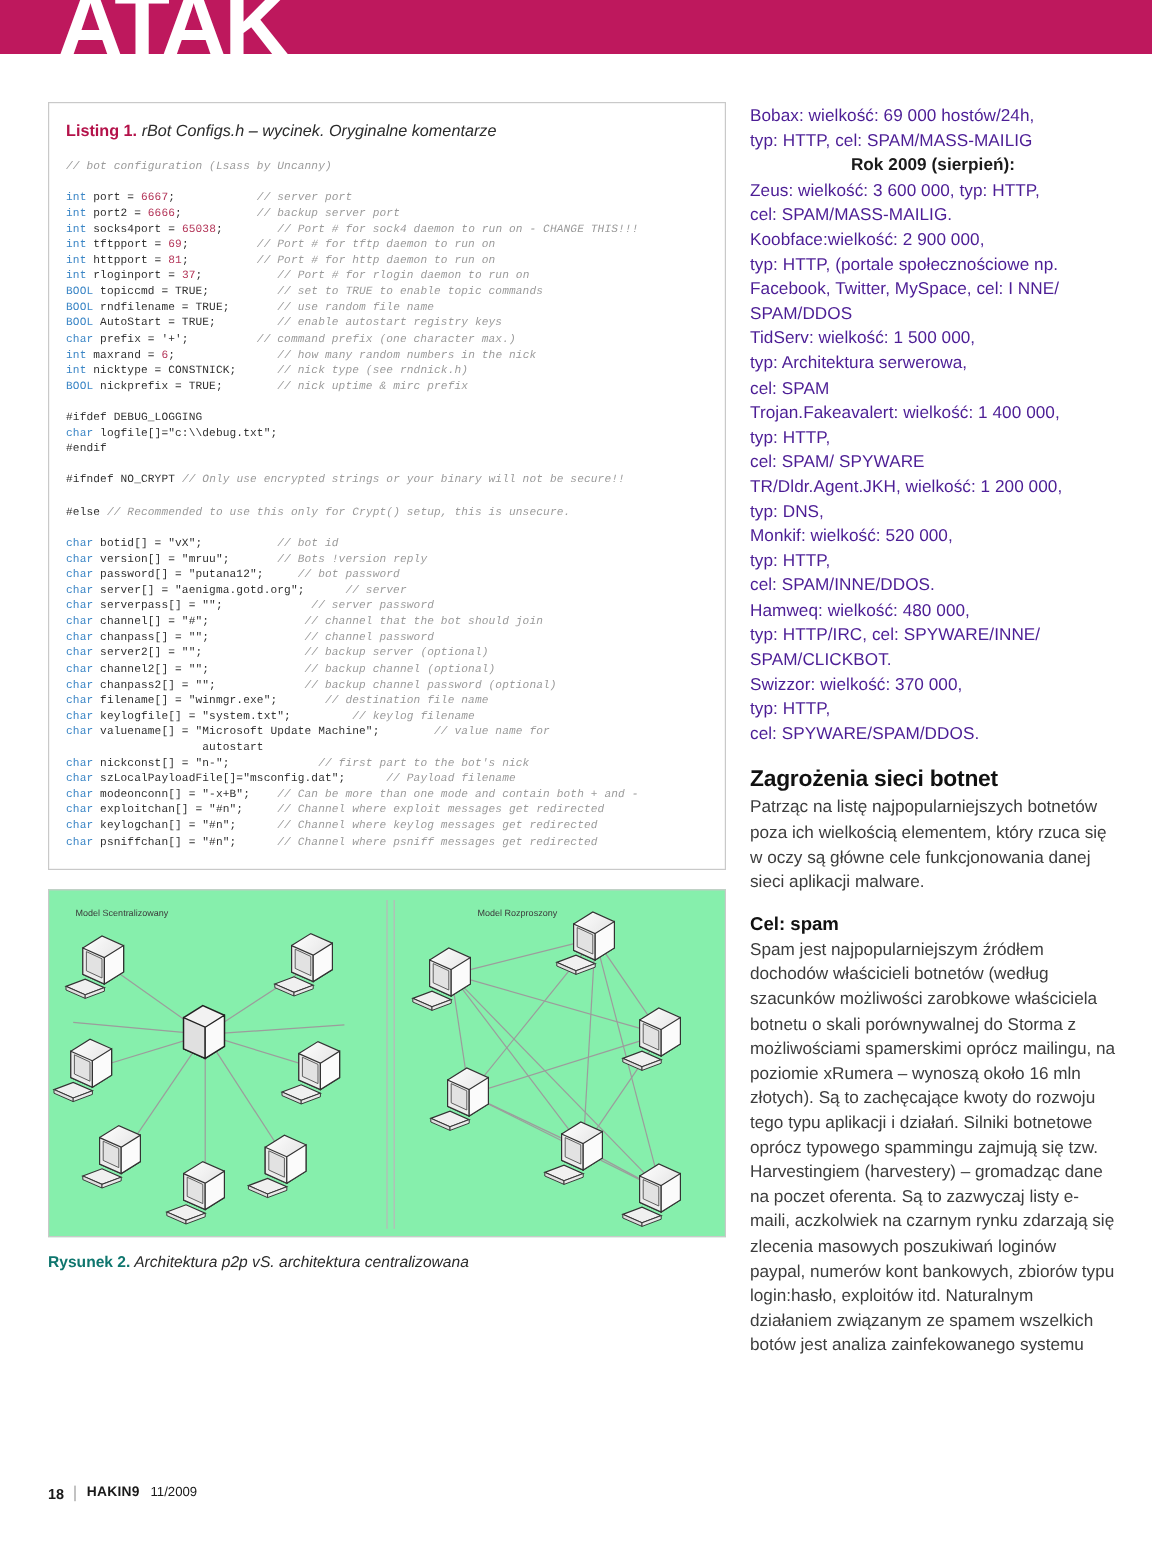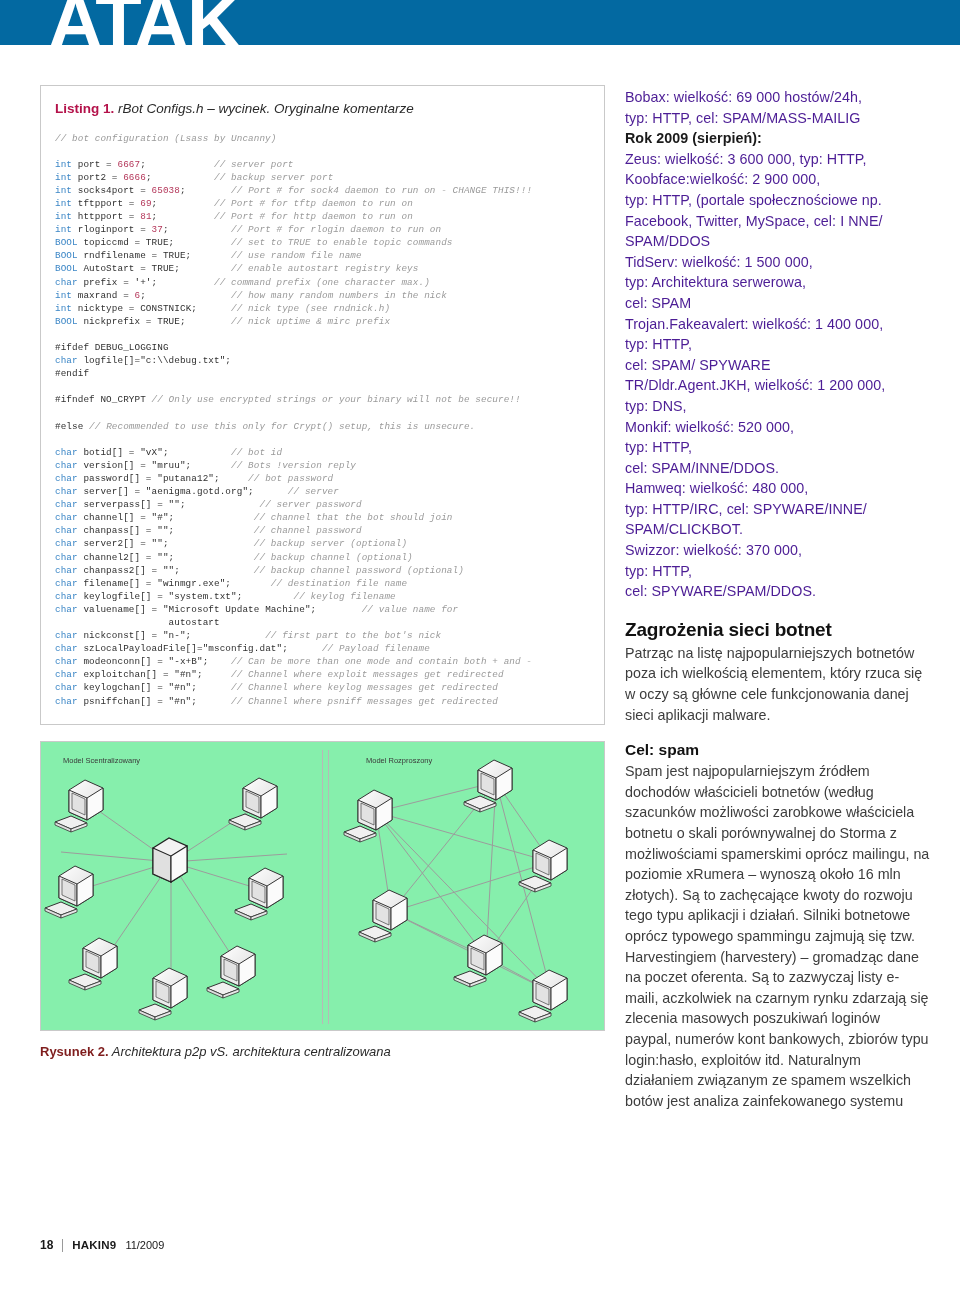--- a/index.html
+++ b/index.html
@@ -8,21 +8,21 @@
     background:#ffffff;
     font-family:"Liberation Sans", sans-serif;
     color:#1a1a1a;
     position:relative;
     overflow:hidden;
   }
 
   
   .banner{
     position:absolute;left:0;top:0;width:960px;height:45px;
-    background:#0369a1;
+    background:#be185d;
   }
   .banner-title{
     position:absolute;left:48px;top:-16px;
     font-size:76px;font-weight:bold;
     letter-spacing:-2px;
     color:#ffffff;
     line-height:1;
     font-family:"Liberation Sans", sans-serif;
   }
 
@@ -81,58 +81,58 @@
     background:#86efac;
     overflow:hidden;
   }
   .fig-label{
     position:absolute;
     font-size:7.5px;
     color:#3a3a3a;
     font-family:"Liberation Sans", sans-serif;
   }
   .fig-label.left{left:22px;top:14px;}
-  .fig-label.right{left:325px;top:14px;}
+  .fig-label.right{left:357px;top:14px;}
   .fig-divider{
     position:absolute;left:281px;top:8px;width:0;height:274px;
     border-left:1px solid #b8b8b8;
   }
   .fig-divider2{
     position:absolute;left:287px;top:8px;width:0;height:274px;
     border-left:1px solid #b8b8b8;
   }
   .fig-caption{
     margin-top:13px;
     font-size:13px;
     font-style:italic;
     color:#2b2b2b;
   }
   .fig-caption .lbl{
-    font-style:normal;font-weight:bold;color:#7f1d1d;
+    font-style:normal;font-weight:bold;color:#0f766e;
   }
 
   
   .footer{
     position:absolute;left:40px;top:1238px;
     font-size:11px;color:#1a1a1a;
-    display:flex;align-items:center;gap:9px;
+    display:flex;gap:9px;
   }
   .footer .pg{font-weight:bold;font-size:12px;}
   .footer .bar{width:1px;height:13px;background:#9a9a9a;display:inline-block;}
   .footer .mag{font-weight:bold;font-size:11.5px;letter-spacing:.2px;}
   .footer .iss{font-size:11px;}
 
   
   .rc-line{
     font-size:14.3px;
     line-height:20.6px;
     color:#4c1d95;
     letter-spacing:0.05px;
   }
-  .rc-line.b{font-weight:bold;color:#1a1a1a;}
+  .rc-line.b{font-weight:bold;color:#1a1a1a;text-align:center;}
   .rc-h2{
     font-size:19px;
     font-weight:bold;
     color:#111;
     margin-top:17px;
     margin-bottom:2px;
     letter-spacing:-0.2px;
   }
   .rc-h3{
     font-size:15.5px;
@@ -294,20 +294,21 @@
       <span>Architektura p2p vS. architektura centralizowana</span>
     </div>
   </div>
 
   <div class="col-right">
     <div id="botnet-list">
         <div class="rc-line">Bobax: wielkość: 69 000 hostów/24h,</div>
         <div class="rc-line">typ: HTTP, cel: SPAM/MASS-MAILIG</div>
         <div class="rc-line b">Rok 2009 (sierpień):</div>
         <div class="rc-line">Zeus: wielkość: 3 600 000, typ: HTTP,</div>
+        <div class="rc-line">cel: SPAM/MASS-MAILIG.</div>
         <div class="rc-line">Koobface:wielkość: 2 900 000,</div>
         <div class="rc-line">typ: HTTP, (portale społecznościowe np.</div>
         <div class="rc-line">Facebook, Twitter, MySpace, cel: I NNE/</div>
         <div class="rc-line">SPAM/DDOS</div>
         <div class="rc-line">TidServ: wielkość: 1 500 000,</div>
         <div class="rc-line">typ: Architektura serwerowa,</div>
         <div class="rc-line">cel: SPAM</div>
         <div class="rc-line">Trojan.Fakeavalert: wielkość: 1 400 000,</div>
         <div class="rc-line">typ: HTTP,</div>
         <div class="rc-line">cel: SPAM/ SPYWARE</div>

